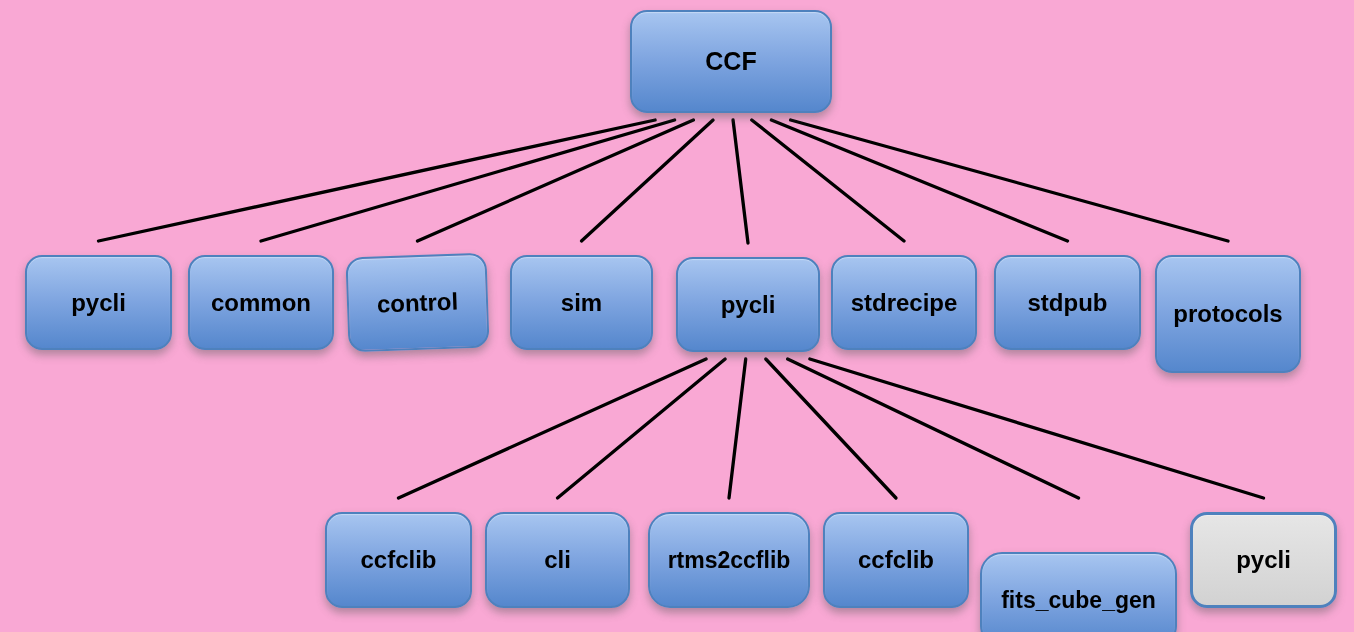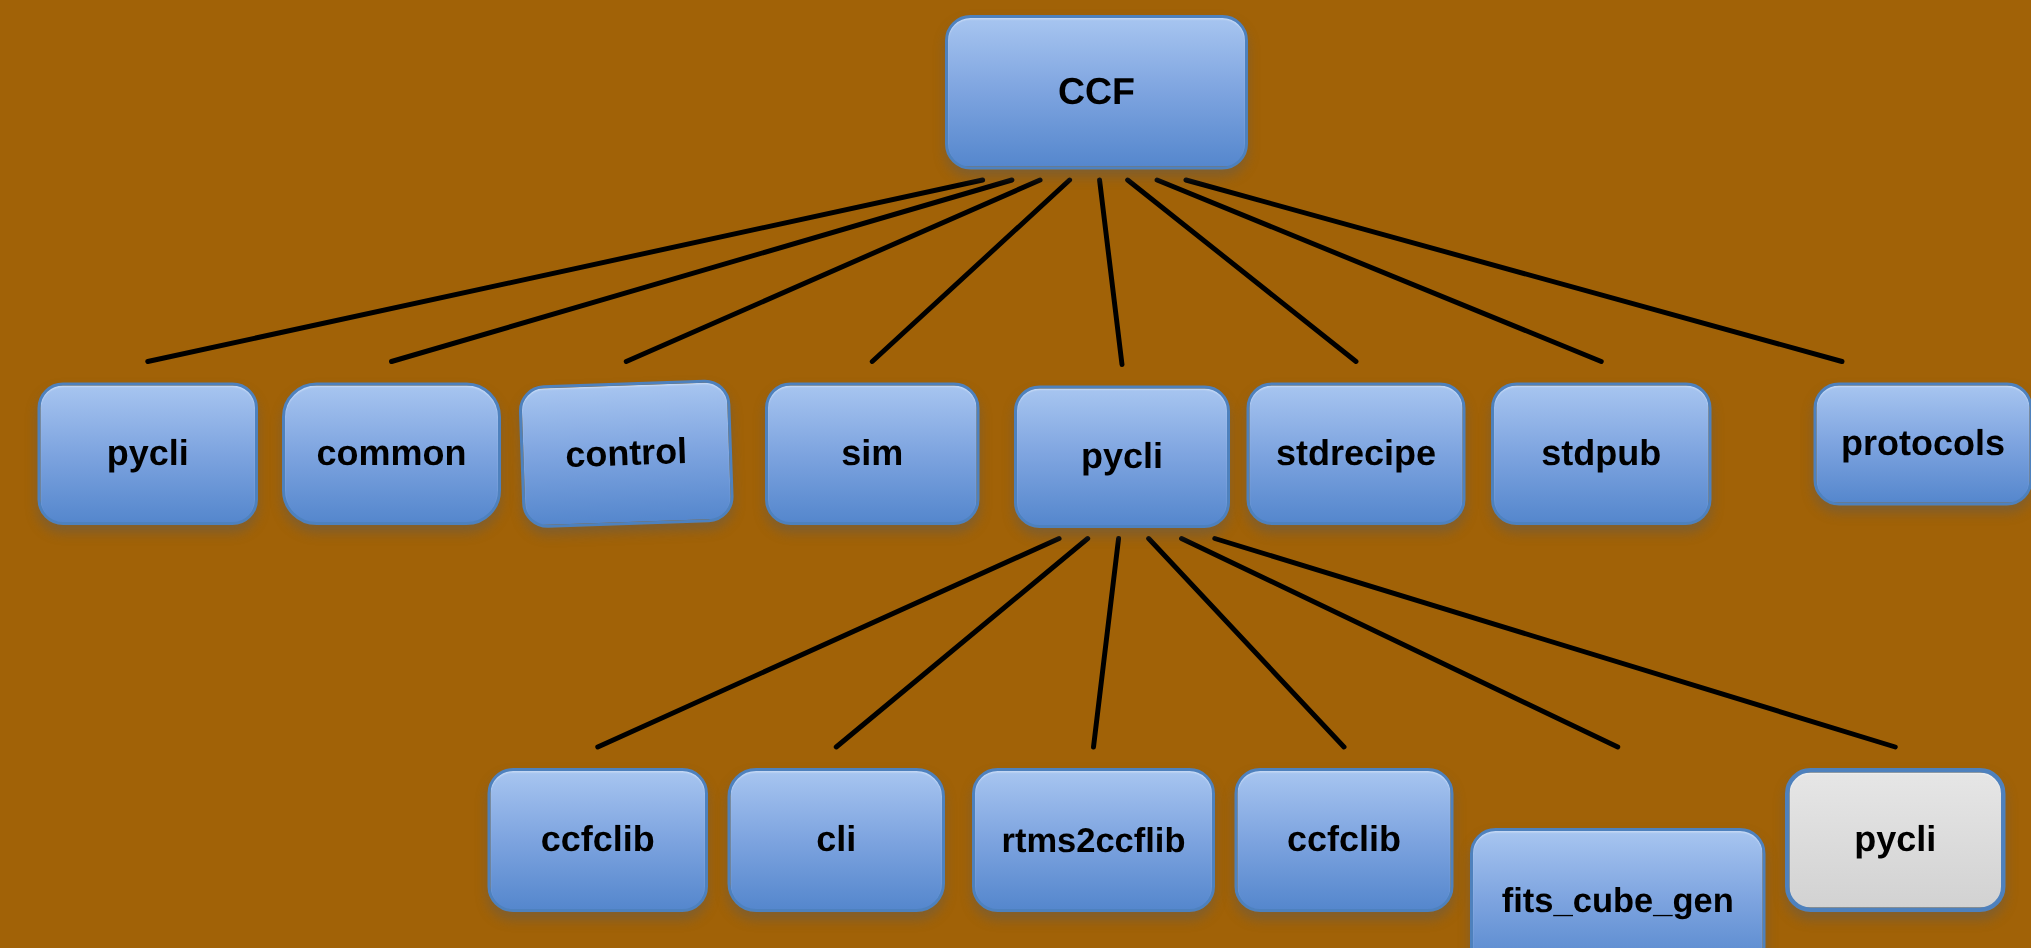--- a/index.html
+++ b/index.html
@@ -4,21 +4,21 @@
 <style>
   html, body {
     margin: 0;
     padding: 0;
     background: #ffffff;
   }
   .canvas {
     position: relative;
     width: 1354px;
     height: 632px;
-    background: #a16207;
+    background: #f9a8d4;
     overflow: hidden;
     font-family: "Liberation Sans", sans-serif;
   }
   #edge-layer {
     position: absolute;
     left: 0; top: 0;
     width: 1354px;
     height: 632px;
   }
   .node {
@@ -39,20 +39,21 @@
   }
   .node.root {
     font-size: 25px;
   }
   .node.gray {
     background: linear-gradient(180deg, var(--gray-top, #e6e6e6) 0%, var(--gray-bottom, #d2d2d2) 100%);
     border-width: 3px;
   }
   .node.tight {
     font-size: 23px;
+    border-radius: 22px;
   }
 </style>
 </head>
 <body>
 
 <div class="canvas">
   <svg id="edge-layer" viewBox="0 0 1354 632" xmlns="http://www.w3.org/2000/svg">
       <line x1="655.1" y1="120" x2="98.5" y2="241" stroke="#000000" stroke-width="3.3" stroke-linecap="round"></line>
       <line x1="674.6" y1="120" x2="261" y2="241" stroke="#000000" stroke-width="3.3" stroke-linecap="round"></line>
       <line x1="693.38" y1="120" x2="417.5" y2="241" stroke="#000000" stroke-width="3.3" stroke-linecap="round"></line>
@@ -64,27 +65,27 @@
       <line x1="706.06" y1="359" x2="398.5" y2="498" stroke="#000000" stroke-width="3.3" stroke-linecap="round"></line>
       <line x1="725.14" y1="359" x2="557.5" y2="498" stroke="#000000" stroke-width="3.3" stroke-linecap="round"></line>
       <line x1="745.72" y1="359" x2="729" y2="498" stroke="#000000" stroke-width="3.3" stroke-linecap="round"></line>
       <line x1="765.76" y1="359" x2="896" y2="498" stroke="#000000" stroke-width="3.3" stroke-linecap="round"></line>
       <line x1="787.66" y1="359" x2="1078.5" y2="498" stroke="#000000" stroke-width="3.3" stroke-linecap="round"></line>
       <line x1="809.86" y1="359" x2="1263.5" y2="498" stroke="#000000" stroke-width="3.3" stroke-linecap="round"></line>
     </svg>
   <div id="node-layer">
       <div class="node root" style="left: 630px; top: 10px; width: 202px; height: 103px;">CCF</div>
       <div class="node" style="left: 25px; top: 255px; width: 147px; height: 95px;">pycli</div>
-      <div class="node" style="left: 188px; top: 255px; width: 146px; height: 95px; border-radius: 23px;">common</div>
+      <div class="node" style="left: 188px; top: 255px; width: 146px; height: 95px;">common</div>
       <div class="node" style="left: 347px; top: 255px; width: 141px; height: 95px; transform: rotate(-2deg);">control</div>
       <div class="node" style="left: 510px; top: 255px; width: 143px; height: 95px;">sim</div>
       <div class="node" style="left: 676px; top: 257px; width: 144px; height: 95px;">pycli</div>
       <div class="node" style="left: 831px; top: 255px; width: 146px; height: 95px;">stdrecipe</div>
       <div class="node" style="left: 994px; top: 255px; width: 147px; height: 95px;">stdpub</div>
-      <div class="node" style="left: 1209px; top: 255px; width: 146px; height: 82px;">protocols</div>
+      <div class="node" style="left: 1155px; top: 255px; width: 146px; height: 118px;">protocols</div>
       <div class="node" style="left: 325px; top: 512px; width: 147px; height: 96px;">ccfclib</div>
       <div class="node" style="left: 485px; top: 512px; width: 145px; height: 96px; border-radius: 19px;">cli</div>
       <div class="node tight" style="left: 648px; top: 512px; width: 162px; height: 96px;">rtms2ccflib</div>
       <div class="node" style="left: 823px; top: 512px; width: 146px; height: 96px;">ccfclib</div>
       <div class="node tight" style="left: 980px; top: 512px; width: 197px; height: 96px; margin-top: 40px;">fits_cube_gen</div>
       <div class="node gray" style="left: 1190px; top: 512px; width: 147px; height: 96px;">pycli</div>
     </div>
 </div>
 
 </body></html>

